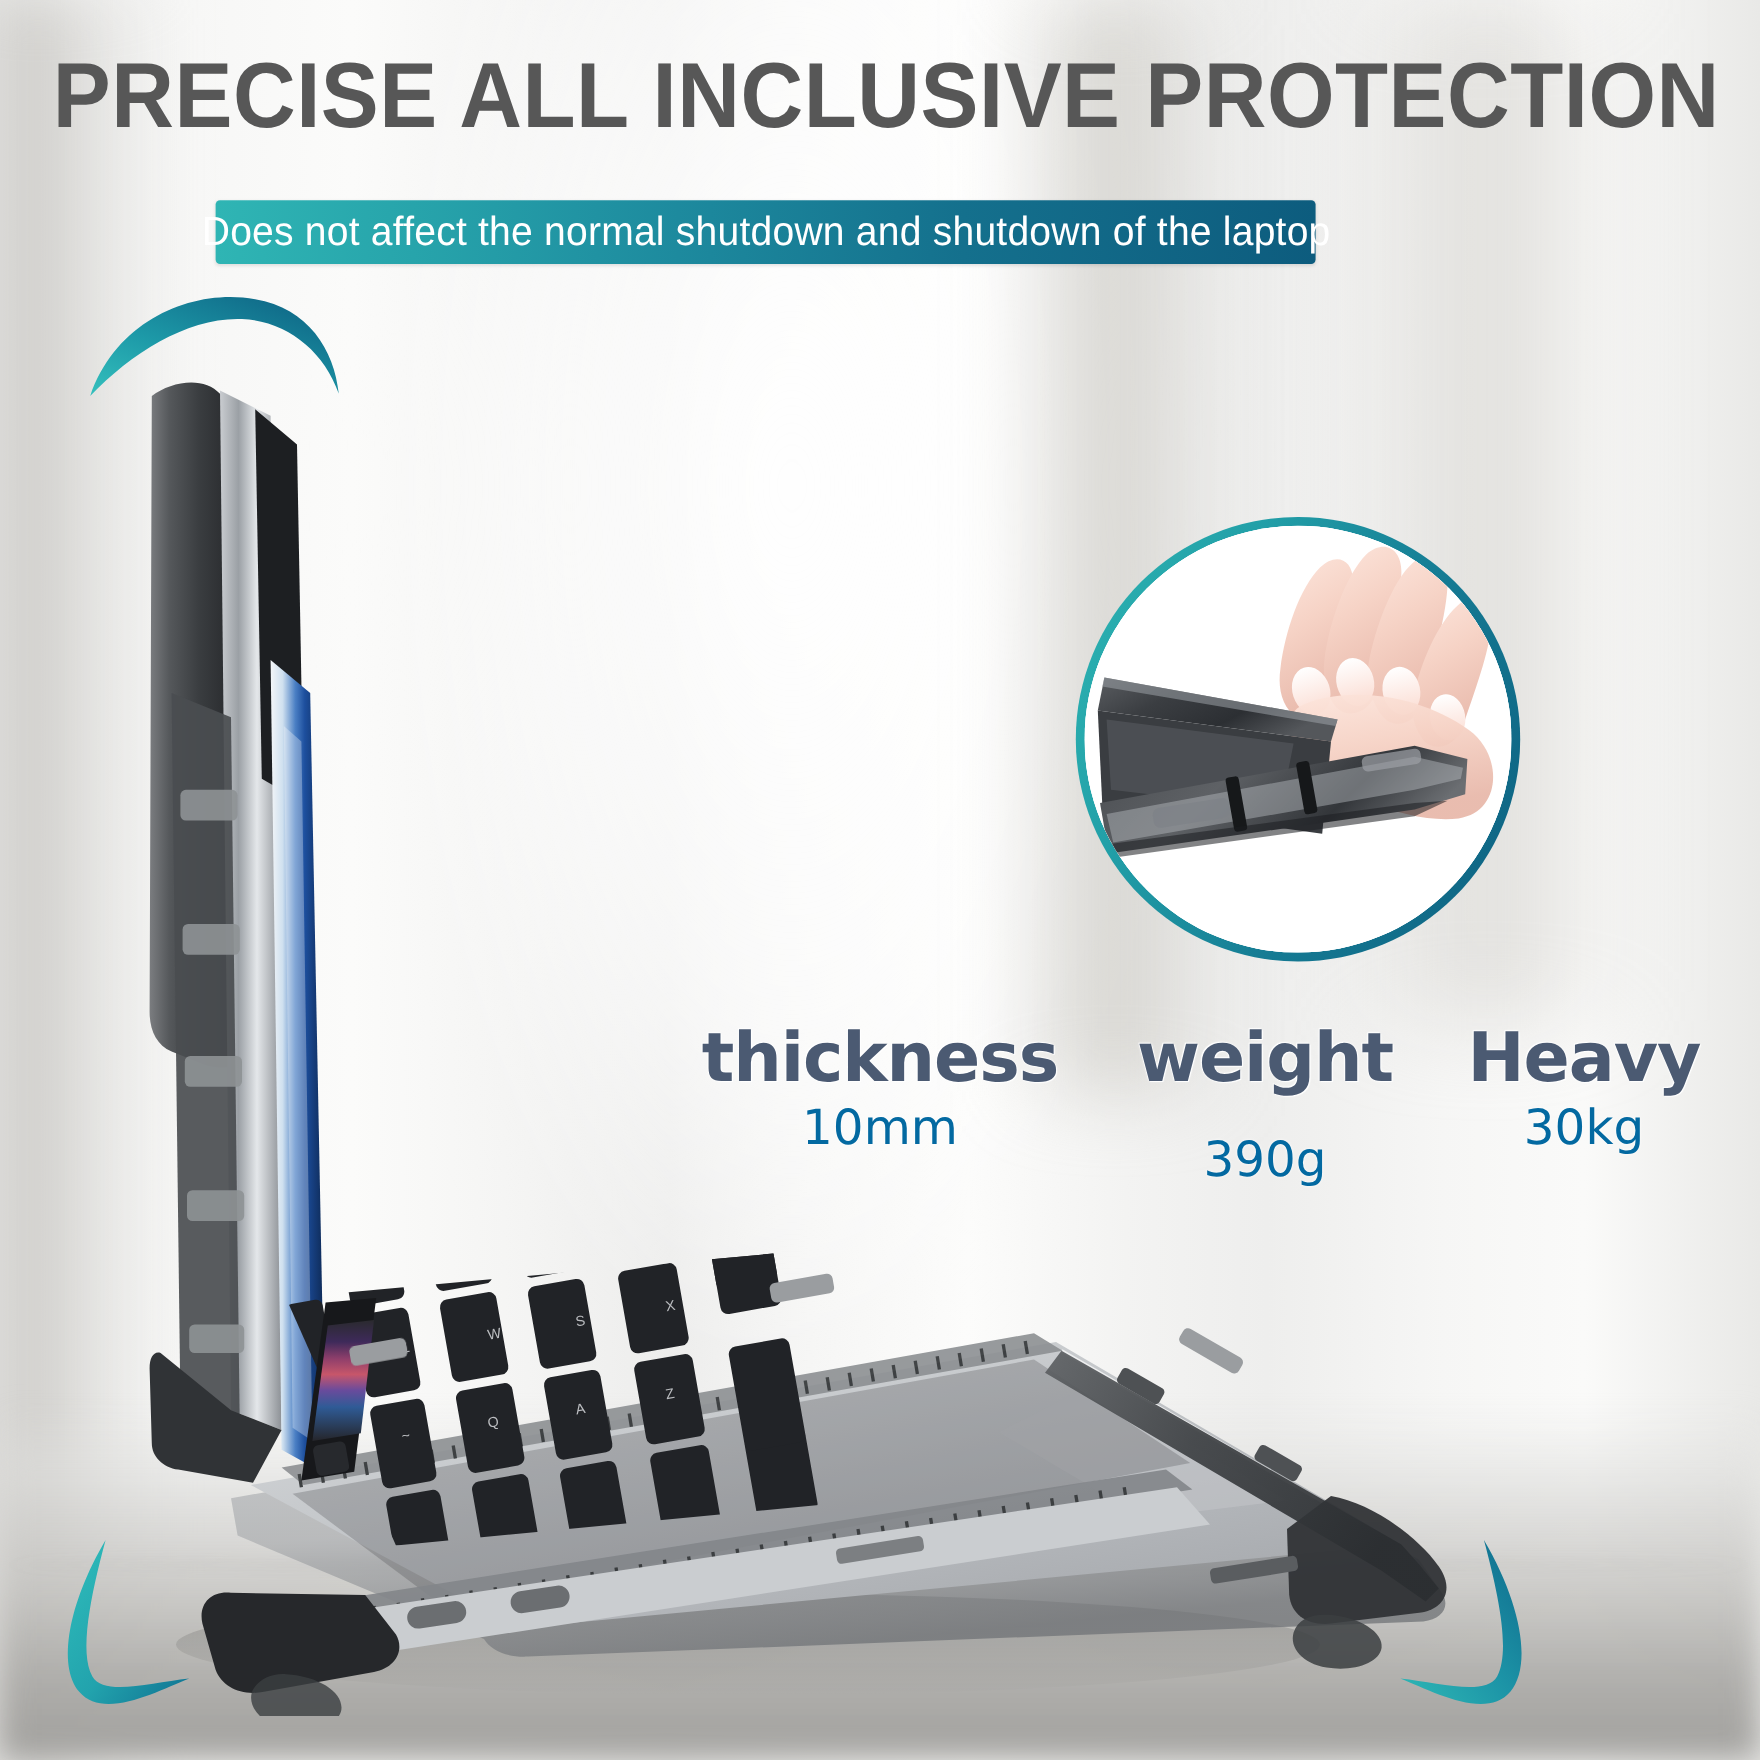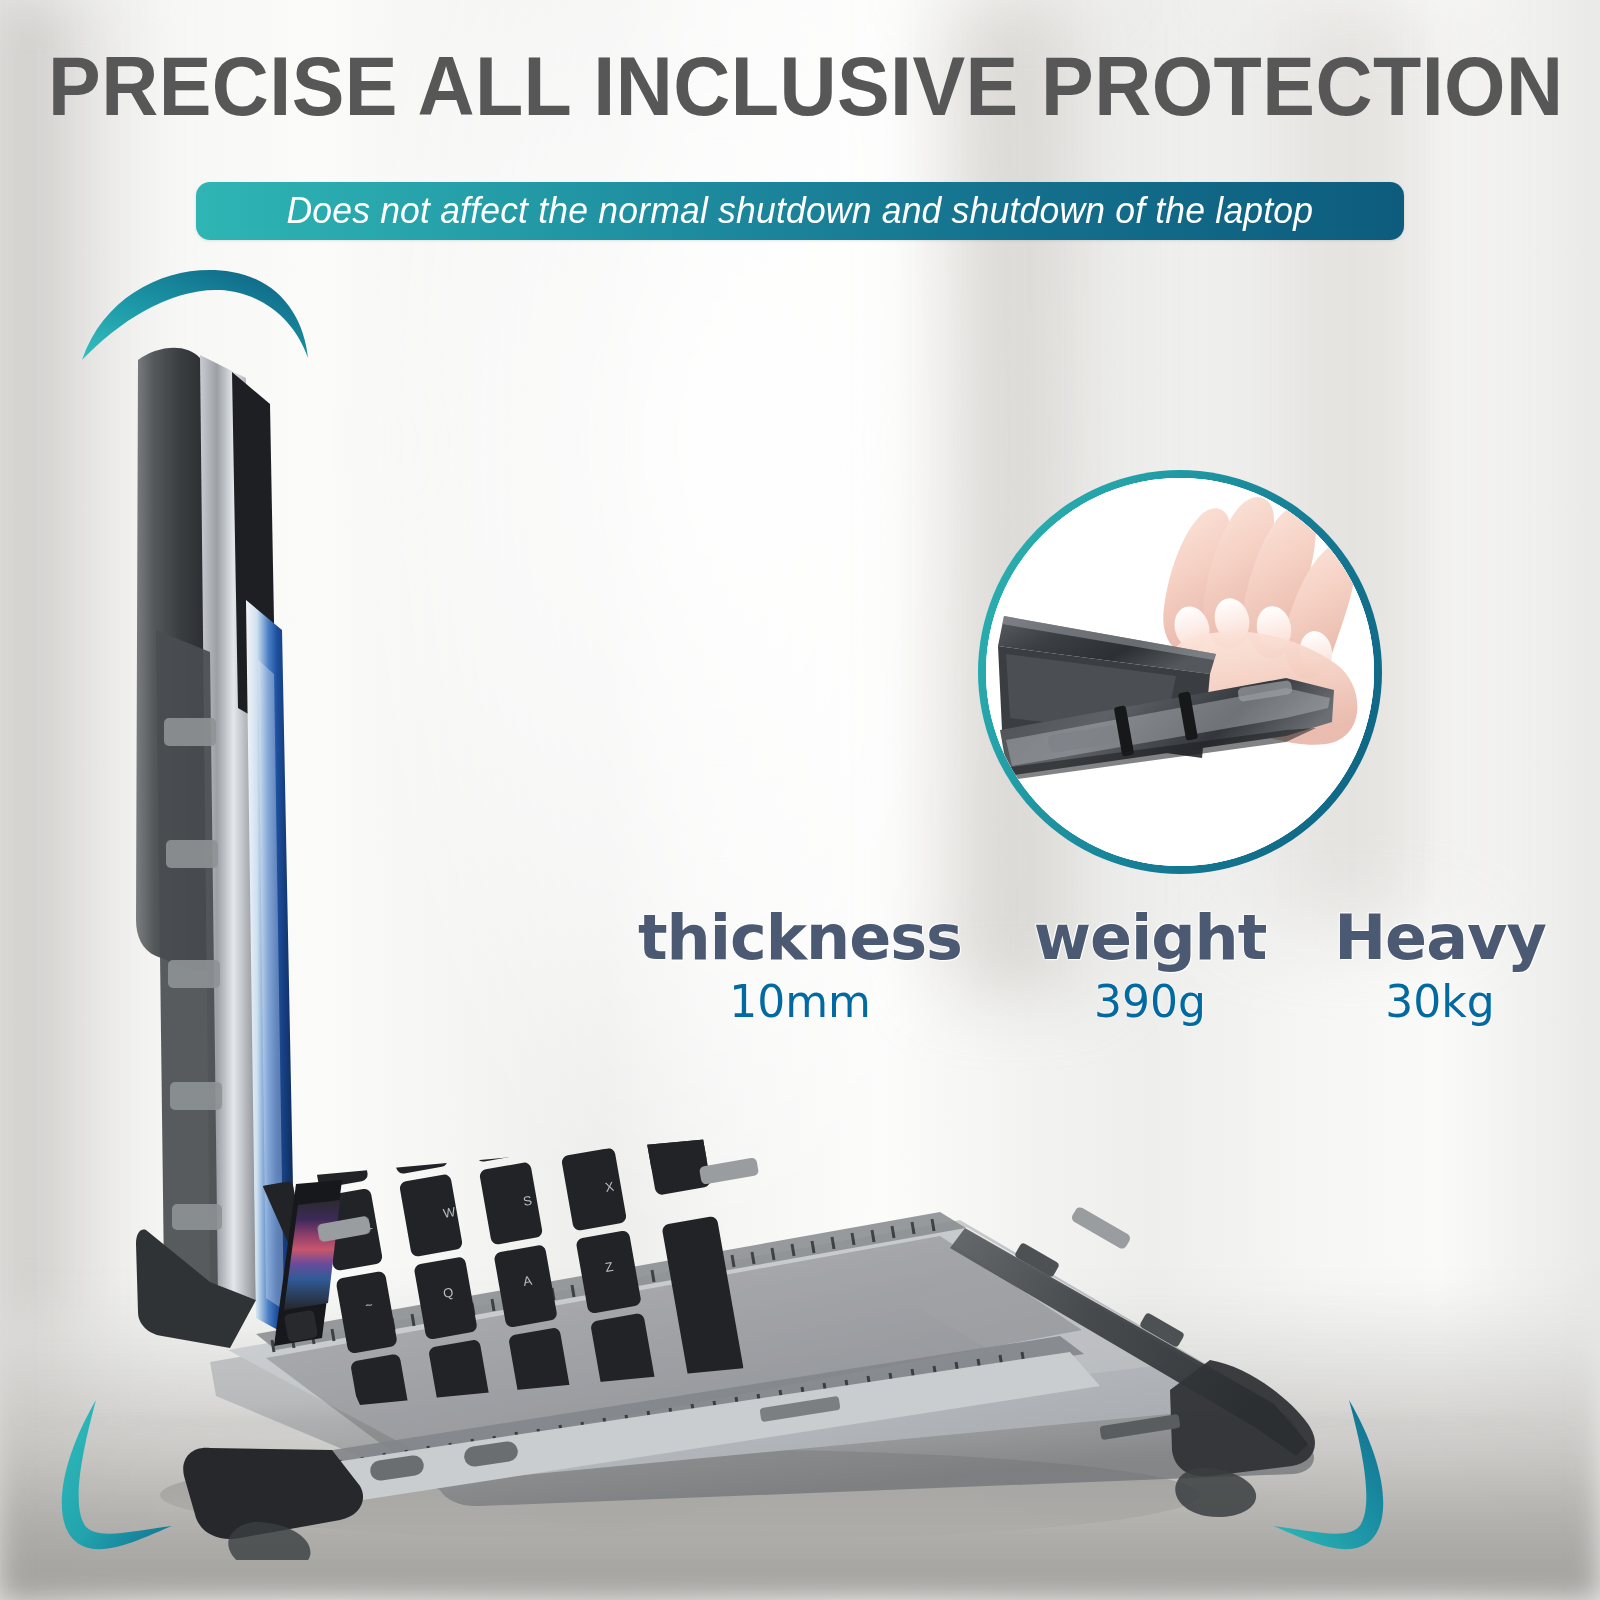--- a/index.html
+++ b/index.html
@@ -107,29 +107,28 @@
     line-height: 1.0;
     transform: scaleX(0.94);
     white-space: nowrap;
   }
 
   
   .subbanner {
     position: absolute;
     left: 196px;
     top: 182px;
-    width: 1208px;
+    width: 1000px;
     height: 58px;
-    border-radius: 14px;
+    border-radius: 4px;
     background: linear-gradient(90deg, #2fb5b4 0%, #27a4ab 18%, #1d8a9e 42%, #14708d 68%, #0d5c7e 100%);
     display: flex;
     align-items: center;
     justify-content: center;
     box-shadow: 0 1px 3px rgba(0,0,0,0.10);
-    font-style: italic;
   }
   .subbanner-text {
     font-family: "Liberation Sans Narrow", "Liberation Sans", sans-serif;
     font-size: 37px;
     font-weight: normal;
     color: #ffffff;
     letter-spacing: 0.2px;
     transform: scaleX(0.96);
     white-space: nowrap;
   }
@@ -184,20 +183,21 @@
     top: 905px;
     width: 960px;
     display: flex;
     align-items: flex-start;
     justify-content: space-between;
   }
   .spec-col {
     display: flex;
     flex-direction: column;
     align-items: center;
+    margin-top: 24px;
   }
   .spec-label {
     font-family: "DejaVu Sans", sans-serif;
     font-size: 62px;
     font-weight: bold;
     color: #4b5a72;
     line-height: 1.05;
     letter-spacing: -1px;
     text-shadow:
       0 0 3px rgba(255,255,255,0.95),
@@ -209,21 +209,21 @@
     margin-top: 10px;
     font-family: "DejaVu Sans", sans-serif;
     font-size: 44px;
     font-weight: normal;
     color: #0369a1;
     line-height: 1.0;
     text-shadow: 0 0 3px rgba(255,255,255,0.85);
     white-space: nowrap;
   }
   .spec-col-thickness { width: 380px; }
-  .spec-col-weight    { width: 290px; }
+  .spec-col-weight    { width: 290px; gap: 29px; }
   .spec-col-heavy     { width: 260px; text-align: right; }
 </style>
 </head>
 <body>
 
 <div id="poster">
 
   <div class="bg-base"></div>
   <div class="bg-window-glow"></div>
   <div class="bg-soft-band-a"></div>

